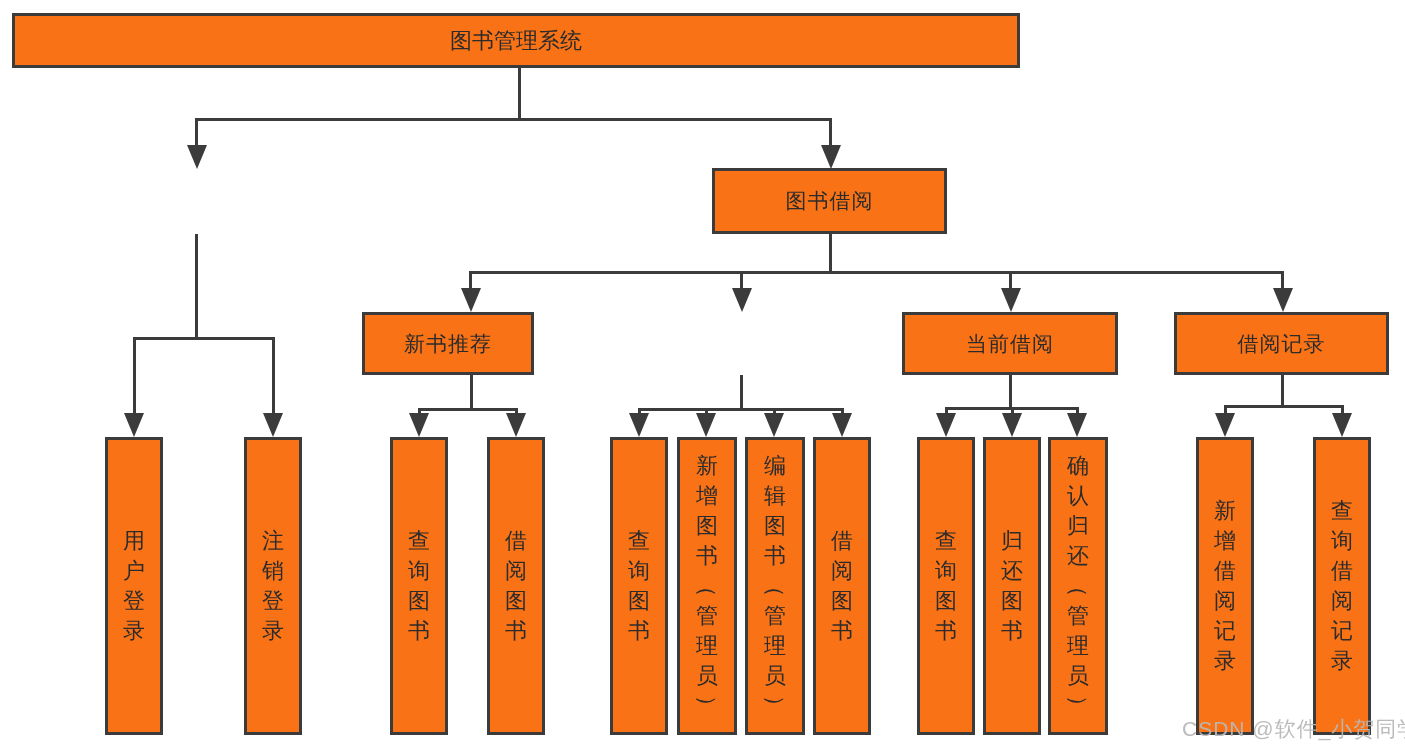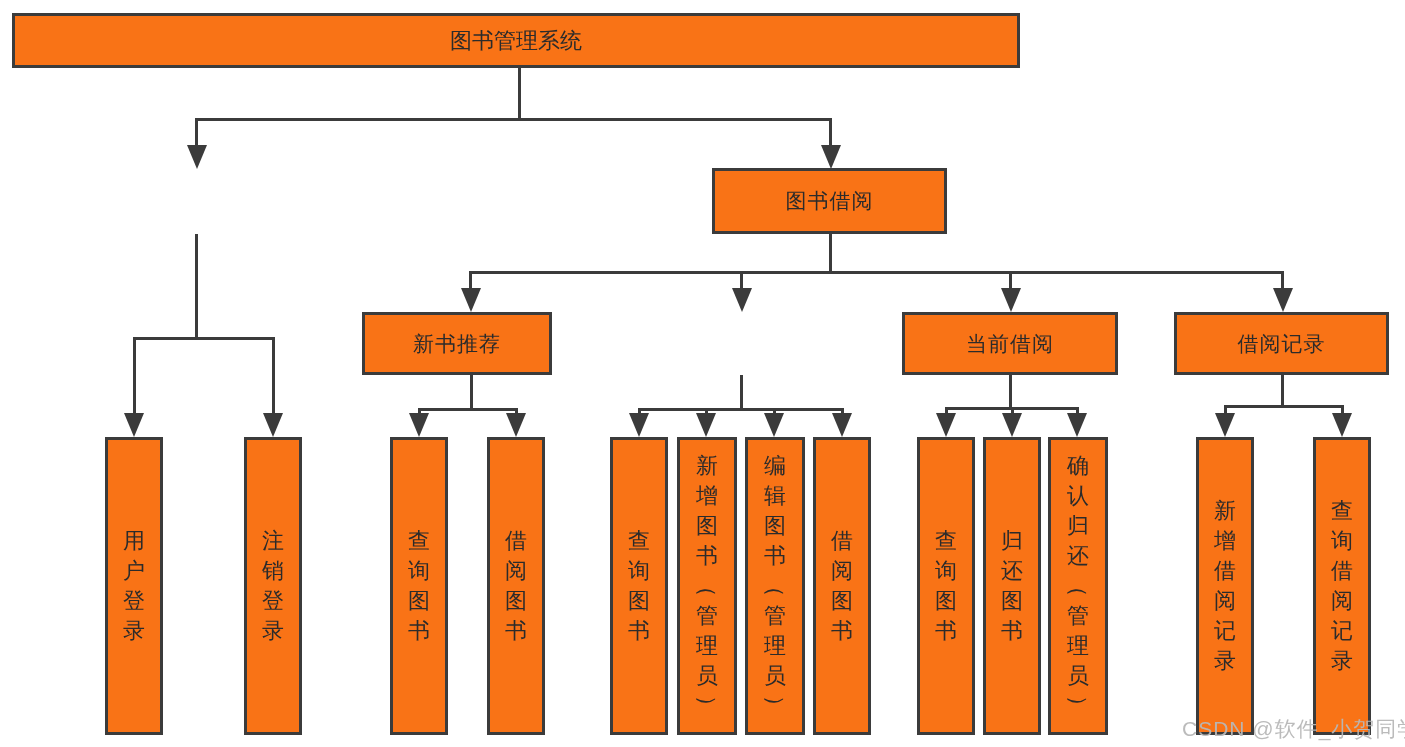--- a/index.html
+++ b/index.html
@@ -96,21 +96,21 @@
   <div class="hline" style="left:469px; top:271px; width:815px;"></div>
   <div class="vline" style="left:469px; top:271px; height:21px;"></div>
   <div class="arrow" style="left:461px; top:288px;"></div>
   <div class="vline" style="left:740px; top:271px; height:21px;"></div>
   <div class="arrow" style="left:732px; top:288px;"></div>
   <div class="vline" style="left:1009px; top:271px; height:21px;"></div>
   <div class="arrow" style="left:1001px; top:288px;"></div>
   <div class="vline" style="left:1281px; top:271px; height:21px;"></div>
   <div class="arrow" style="left:1273px; top:288px;"></div>
 
-  <div class="node h-node" style="left:362px; top:312px; width:190px; height:63px;text-align:right;">
+  <div class="node h-node" style="left:362px; top:312px; width:172px; height:63px;text-align:right;">
     <span>新书推荐</span>
   </div>
   <div class="node h-node" style="left:1174px; top:312px; width:215px; height:63px;">
     <span>借阅记录</span>
   </div>
   <div class="node h-node" style="left:902px; top:312px; width:216px; height:63px;">
     <span>当前借阅</span>
   </div>
 
   <div class="vline" style="left:470px; top:375px; height:33px;"></div>

